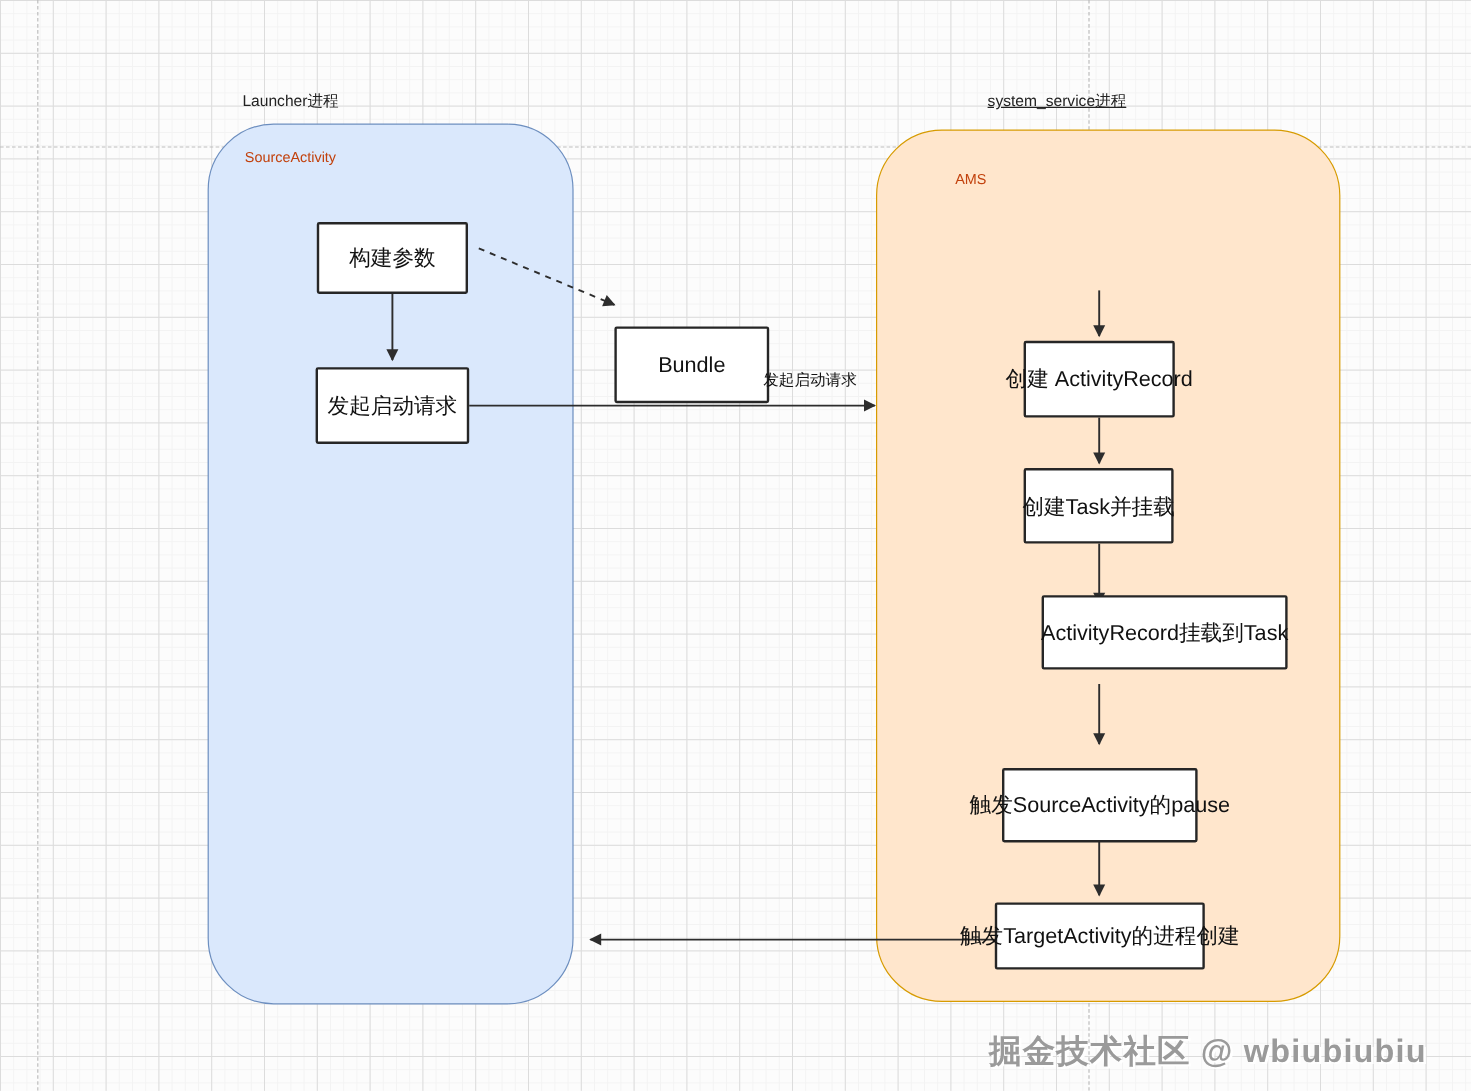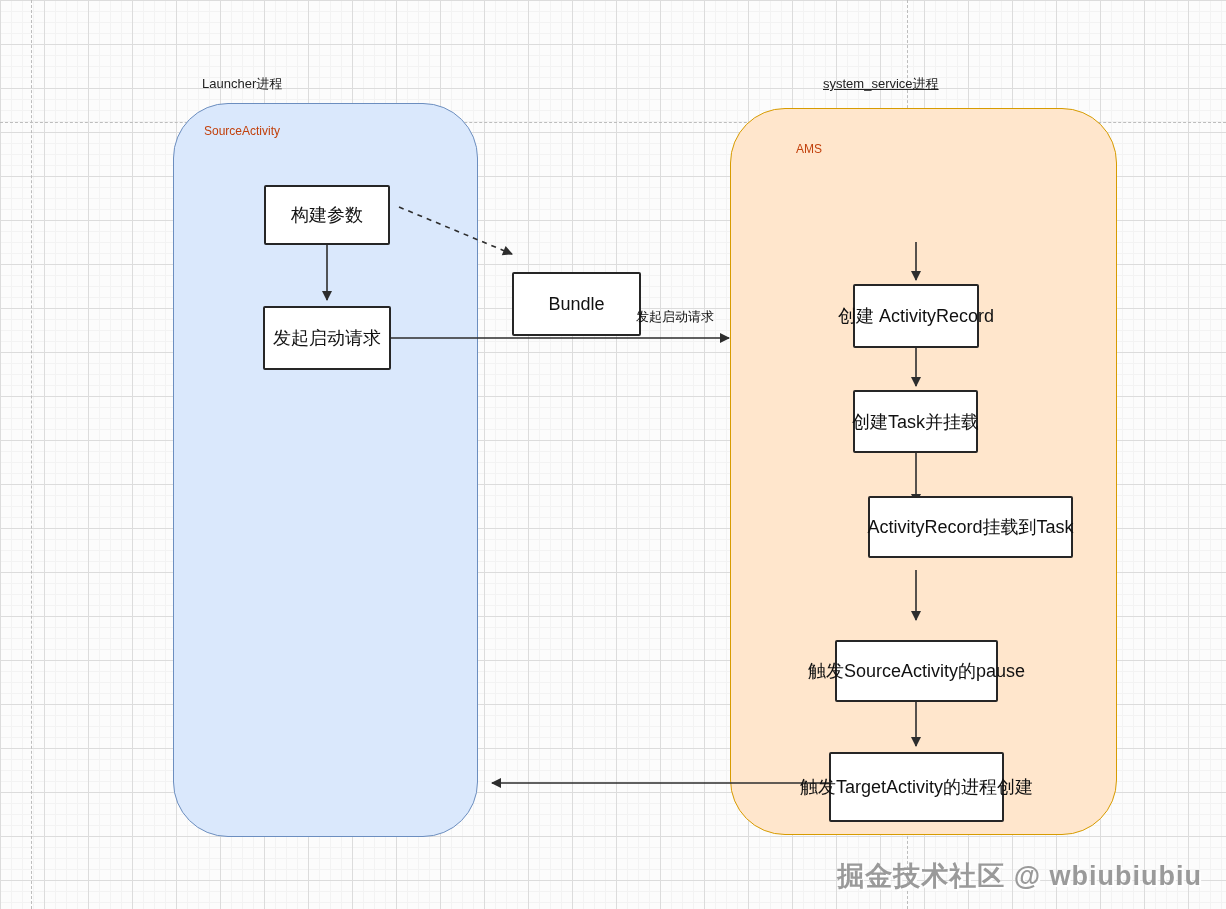--- a/index.html
+++ b/index.html
@@ -38,21 +38,21 @@
   .node{
     position:absolute;z-index:4;background:#ffffff;
     border:2px solid #262626;border-radius:2px;box-sizing:border-box;
     display:flex;align-items:center;justify-content:center;
     font-size:18px;color:#111;white-space:nowrap;text-align:center;
   }
   .edge-label{
     position:absolute;z-index:5;font-size:13px;color:#111;white-space:nowrap;
   }
   .watermark{
-    position:absolute;z-index:6;right:24px;bottom:15px;
+    position:absolute;z-index:6;right:37px;bottom:15px;
     font-size:27px;font-weight:bold;color:#9a9a9a;letter-spacing:1px;
     text-shadow:2px 2px 0 #ffffff;white-space:nowrap;
   }
 </style>
 </head>
 <body>
 
 <div class="canvas">
 
   <div class="guide v" style="left:31px;"></div>
@@ -90,17 +90,17 @@
 
   <div class="node" style="left:264px;top:185px;width:126px;height:60px;">构建参数</div>
   <div class="node" style="left:263px;top:306px;width:128px;height:64px;">发起启动请求</div>
 
   <div class="node" style="left:512px;top:272px;width:129px;height:64px;">Bundle</div>
 
   <div class="node" style="left:853px;top:390px;width:125px;height:63px;">创建Task并挂载</div>
   <div class="node" style="left:853px;top:284px;width:126px;height:64px;">创建 ActivityRecord</div>
   <div class="node" style="left:828px;top:496px;width:205px;height:62px;margin-left:40px;">ActivityRecord挂载到Task</div>
   <div class="node" style="left:835px;top:640px;width:163px;height:62px;">触发SourceActivity的pause</div>
-  <div class="node" style="left:829px;top:752px;width:175px;height:70px;">触发TargetActivity的进程创建</div>
+  <div class="node" style="left:829px;top:752px;width:175px;height:56px;">触发TargetActivity的进程创建</div>
 
   <div class="watermark">掘金技术社区 @ wbiubiubiu</div>
 
 </div>
 
 </body></html>

